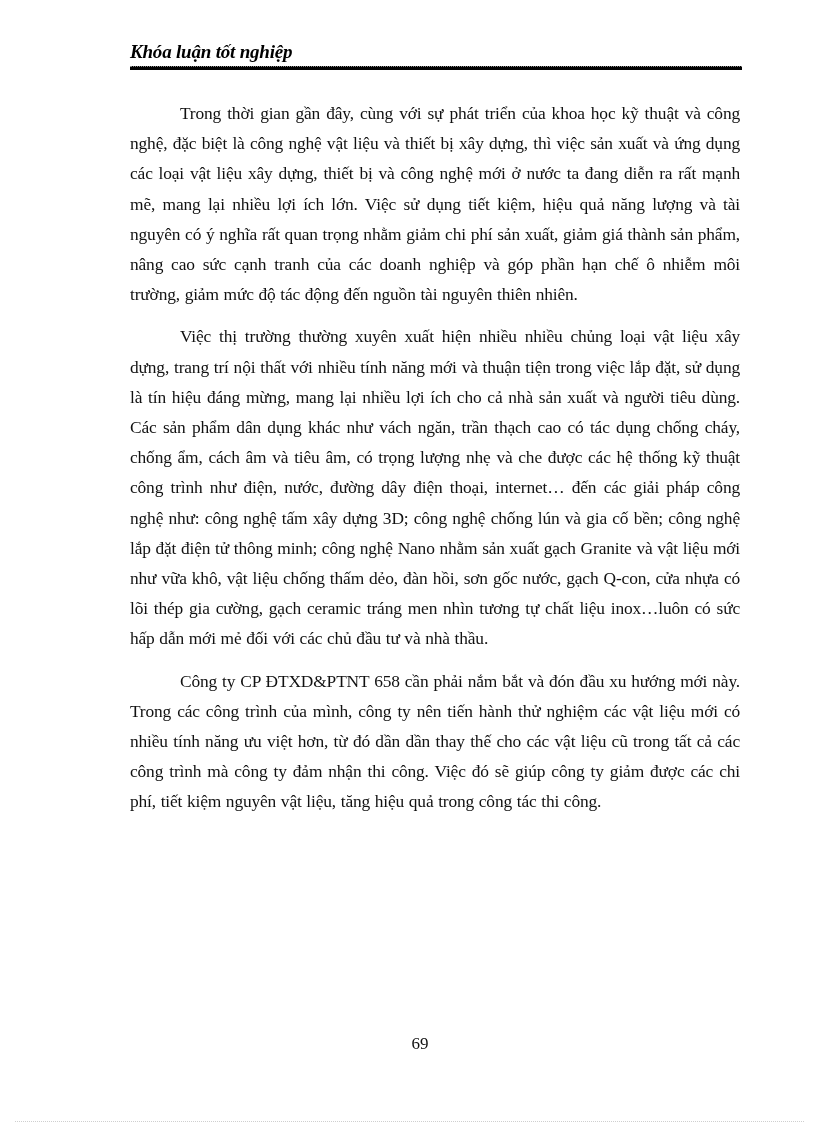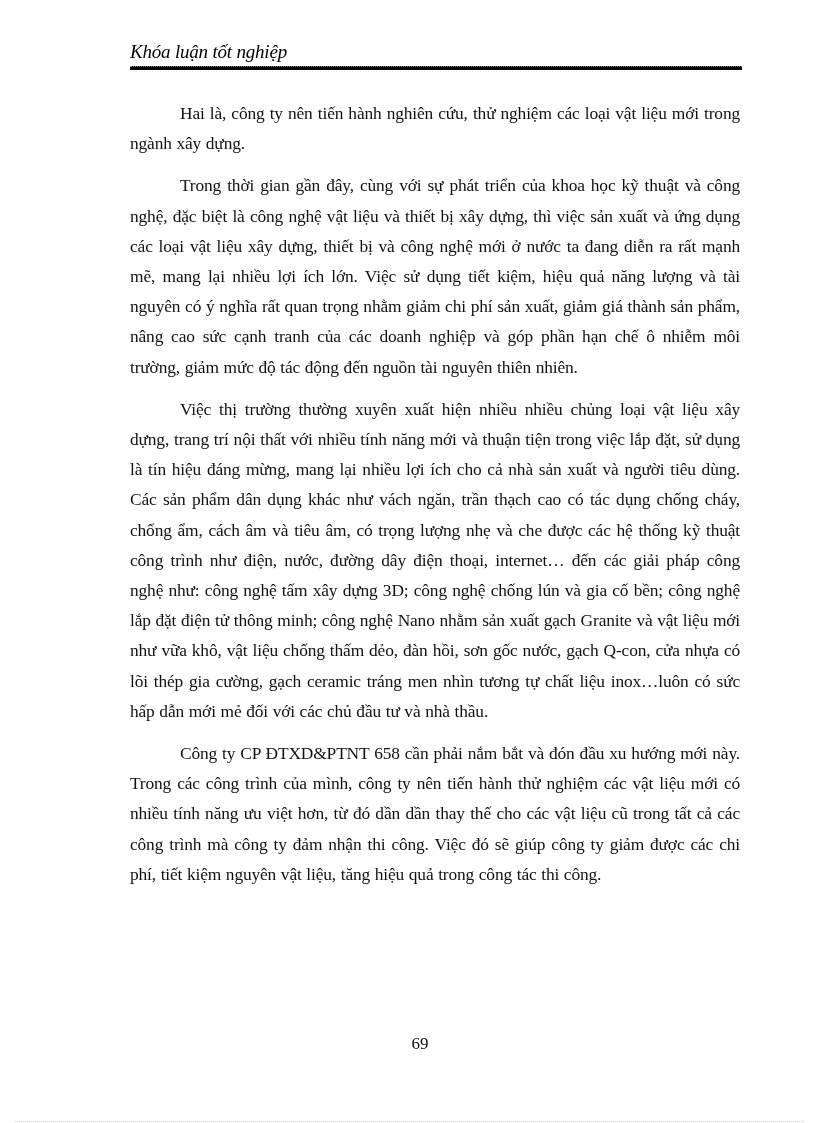--- a/index.html
+++ b/index.html
@@ -17,21 +17,21 @@
     }
     .page-header {
       position: absolute;
       left: 130px;
       top: 40px;
       width: 612px;
     }
     .header-title {
       font-family: "Liberation Serif", serif;
       font-style: italic;
-      font-weight: normal;
+      font-weight: bold;
       font-size: 19px;
       line-height: 24px;
       letter-spacing: -0.2px;
       color: #000;
     }
     .header-rule {
       margin-top: 2px;
       height: 3px;
       background: #000;
       border-top: 1px dotted #888;
@@ -74,21 +74,20 @@
   </style>
 </head>
 <body>
 
 <div class="page-header">
   <div class="header-title">Khóa luận tốt nghiệp</div>
   <div class="header-rule"></div>
 </div>
 
 <div class="body-text">
-  <p class="para">Hai là, công ty nên tiến hành nghiên cứu, thử nghiệm các loại vật liệu mới trong ngành xây dựng.</p>
   <p class="para">Trong thời gian gần đây, cùng với sự phát triển của khoa học kỹ thuật và công nghệ, đặc biệt là công nghệ vật liệu và thiết bị xây dựng, thì việc sản xuất và ứng dụng các loại vật liệu xây dựng, thiết bị và công nghệ mới ở nước ta đang diễn ra rất mạnh mẽ, mang lại nhiều lợi ích lớn. Việc sử dụng tiết kiệm, hiệu quả năng lượng và tài nguyên có ý nghĩa rất quan trọng nhằm giảm chi phí sản xuất, giảm giá thành sản phẩm, nâng cao sức cạnh tranh của các doanh nghiệp và góp phần hạn chế ô nhiễm môi trường, giảm mức độ tác động đến nguồn tài nguyên thiên nhiên.</p>
   <p class="para">Việc thị trường thường xuyên xuất hiện nhiều nhiều chủng loại vật liệu xây dựng, trang trí nội thất với nhiều tính năng mới và thuận tiện trong việc lắp đặt, sử dụng là tín hiệu đáng mừng, mang lại nhiều lợi ích cho cả nhà sản xuất và người tiêu dùng. Các sản phẩm dân dụng khác như vách ngăn, trần thạch cao có tác dụng chống cháy, chống ẩm, cách âm và tiêu âm, có trọng lượng nhẹ và che được các hệ thống kỹ thuật công trình như điện, nước, đường dây điện thoại, internet… đến các giải pháp công nghệ như: công nghệ tấm xây dựng 3D; công nghệ chống lún và gia cố bền; công nghệ lắp đặt điện tử thông minh; công nghệ Nano nhằm sản xuất gạch Granite và vật liệu mới như vữa khô, vật liệu chống thấm dẻo, đàn hồi, sơn gốc nước, gạch Q-con, cửa nhựa có lõi thép gia cường, gạch ceramic tráng men nhìn tương tự chất liệu inox…luôn có sức hấp dẫn mới mẻ đối với các chủ đầu tư và nhà thầu.</p>
   <p class="para last-gap">Công ty CP ĐTXD&amp;PTNT 658 cần phải nắm bắt và đón đầu xu hướng mới này. Trong các công trình của mình, công ty nên tiến hành thử nghiệm các vật liệu mới có nhiều tính năng ưu việt hơn, từ đó dần dần thay thế cho các vật liệu cũ trong tất cả các công trình mà công ty đảm nhận thi công. Việc đó sẽ giúp công ty giảm được các chi phí, tiết kiệm nguyên vật liệu, tăng hiệu quả trong công tác thi công.</p>
 </div>
 
 <div class="page-number">69</div>
 
 <div class="bottom-dots"></div>
 
 </body></html>

